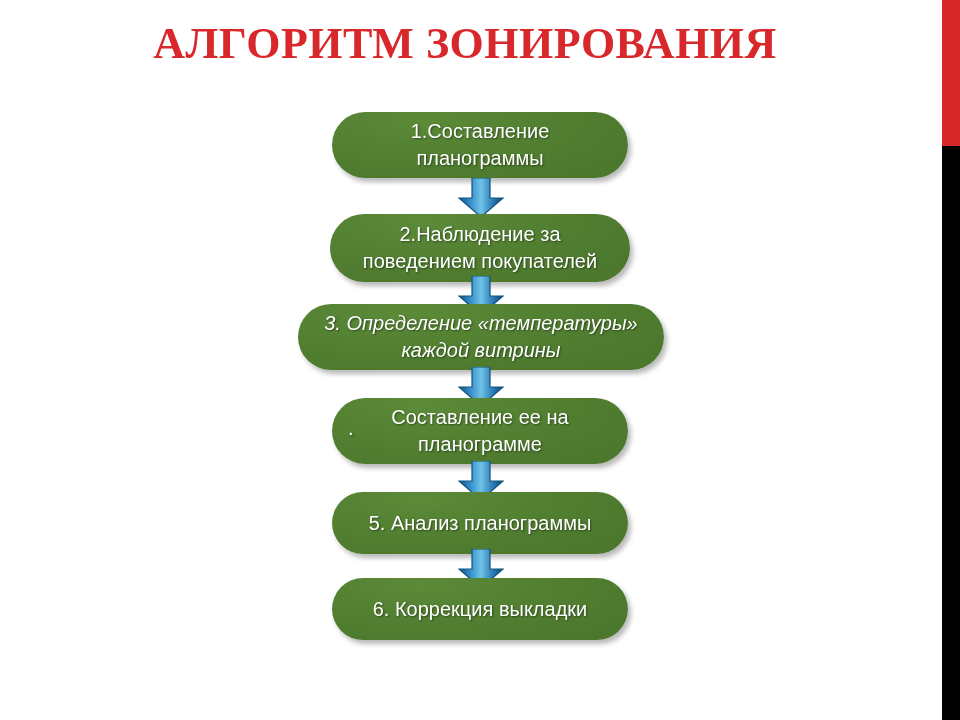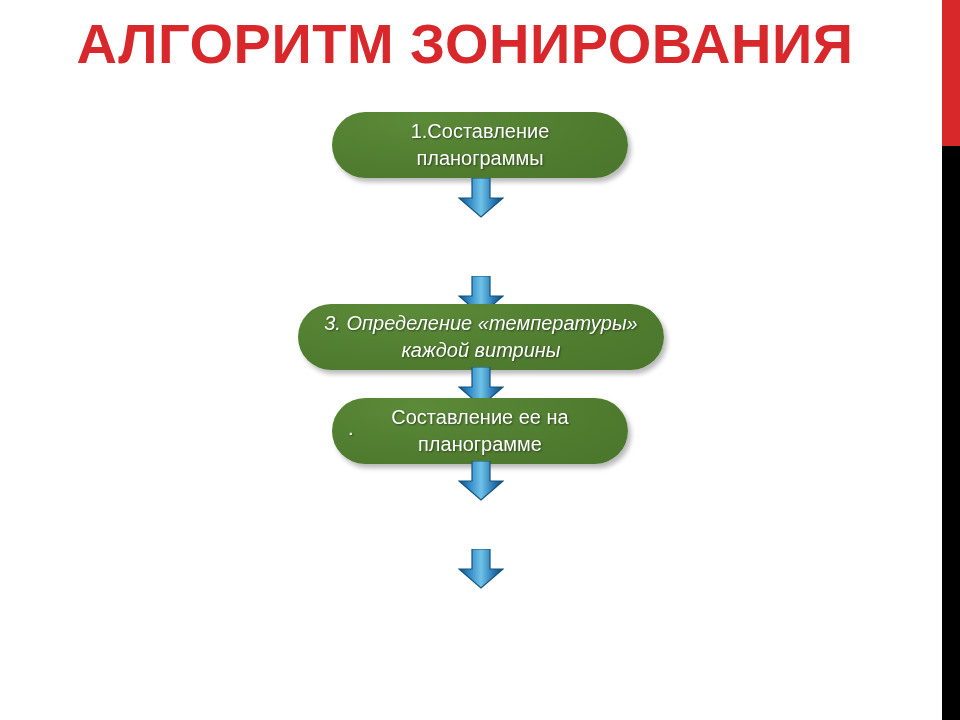--- a/index.html
+++ b/index.html
@@ -41,27 +41,28 @@
     background: #000000;
   }
 
   
   #page-title {
     position: absolute;
     left: 0;
     top: 18px;
     width: 930px;
     text-align: center;
-    font-size: 56px;
+    font-size: 44px;
     line-height: 52px;
     font-weight: bold;
     color: #d8282b;
     letter-spacing: 0.5px;
     text-transform: uppercase;
     white-space: nowrap;
+    font-family: Liberation Serif, serif;
   }
 
   
   #flow {
     position: absolute;
     left: 0;
     top: 0;
     width: 930px;
     height: 720px;
   }
@@ -145,20 +146,25 @@
           <stop offset="22%" stop-color="#2f86c4"></stop>
           <stop offset="50%" stop-color="#6fc2e6"></stop>
           <stop offset="78%" stop-color="#2878b4"></stop>
           <stop offset="100%" stop-color="#11476f"></stop>
         </linearGradient>
       </defs>
       <path d="M14 0 H32 V20 H45 L23 39 L1 20 H14 Z" fill="url(#ag1)" stroke="#14557f" stroke-width="1.2"></path>
     </svg>
   </div>
 
+  <div class="node" id="node-2">
+    <span class="lead-dot"></span>
+    <span class="node-text">2.Наблюдение за
+поведением покупателей</span>
+  </div>
 
   <div class="arrow" id="arrow-2">
     <svg viewBox="0 0 46 40" xmlns="http://www.w3.org/2000/svg">
       <path d="M14 0 H32 V20 H45 L23 39 L1 20 H14 Z" fill="url(#ag1)" stroke="#14557f" stroke-width="1.2"></path>
     </svg>
   </div>
 
   <div class="node" id="node-3">
     <span class="lead-dot"></span>
     <span class="node-text">3.  Определение «температуры»
@@ -176,21 +182,29 @@
     <span class="node-text">Составление ее на
 планограмме</span>
   </div>
 
   <div class="arrow" id="arrow-4">
     <svg viewBox="0 0 46 40" xmlns="http://www.w3.org/2000/svg">
       <path d="M14 0 H32 V20 H45 L23 39 L1 20 H14 Z" fill="url(#ag1)" stroke="#14557f" stroke-width="1.2"></path>
     </svg>
   </div>
 
+  <div class="node" id="node-5">
+    <span class="lead-dot"></span>
+    <span class="node-text">5. Анализ планограммы</span>
+  </div>
 
   <div class="arrow" id="arrow-5">
     <svg viewBox="0 0 46 40" xmlns="http://www.w3.org/2000/svg">
       <path d="M14 0 H32 V20 H45 L23 39 L1 20 H14 Z" fill="url(#ag1)" stroke="#14557f" stroke-width="1.2"></path>
     </svg>
   </div>
 
+  <div class="node" id="node-6">
+    <span class="lead-dot"></span>
+    <span class="node-text">6. Коррекция выкладки</span>
+  </div>
 
 </div>
 
 </body></html>

